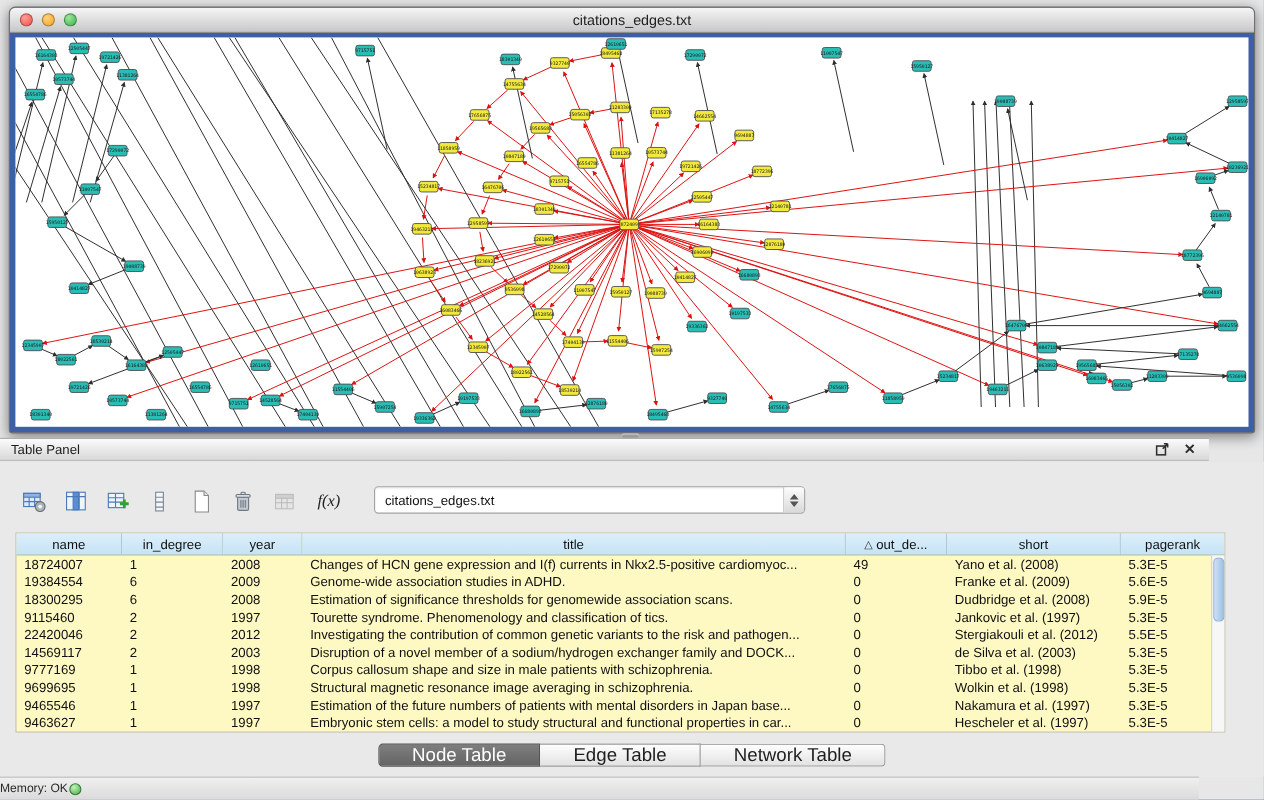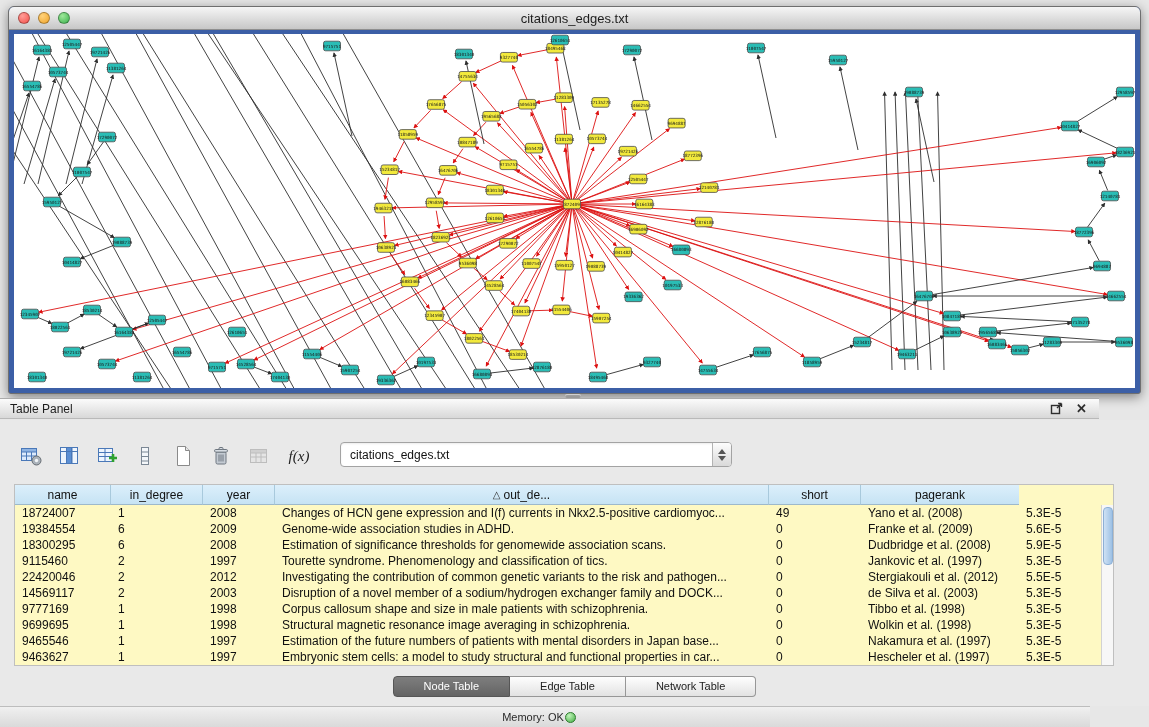--- a/index.html
+++ b/index.html
@@ -44,27 +44,27 @@
   .th{height:20px;display:flex;align-items:center;justify-content:center;gap:3px;font-size:12px;color:#111;background:linear-gradient(#dceffb,#c6e3f4);border-right:1px solid #a8c9dc;border-bottom:1px solid #9db9cb;box-sizing:border-box}
   .th:last-child{border-right:none}
   .sort-glyph{font-size:10px;color:#333}
   .td{height:16px;line-height:16px;font-size:12px;color:#101010;overflow:hidden;white-space:nowrap;padding:0 4px 0 7px;box-sizing:border-box}
   .td.c5{text-align:left}
   .vscroll{position:absolute;top:20px;right:0;bottom:0;width:12px;background:#f7f7f7;border-left:1px solid #d2d2d2;box-sizing:border-box}
   .vthumb{position:absolute;top:2px;left:1px;width:8px;height:56px;border-radius:4px;background:linear-gradient(90deg,#cfe1f4,#9dc1e5);border:1px solid #8cb0d6}
 
   
   .tabs{position:absolute;left:0;top:256px;width:100%;display:flex;justify-content:center}
-  .tab{height:19px;line-height:19px;padding:0 30px;font-size:11px;color:#1d1d1d;background:linear-gradient(#fefefe,#e2e2e2);border:1px solid #979797;border-left-width:0;cursor:default}
+  .tab{height:19px;line-height:19px;padding:0 30px;font-size:17px;color:#1d1d1d;background:linear-gradient(#fefefe,#e2e2e2);border:1px solid #979797;border-left-width:0;cursor:default}
   .tab:first-child{border-left-width:1px;border-radius:4px 0 0 4px}
   .tab:last-child{border-radius:0 4px 4px 0}
   .tab.selected{background:linear-gradient(#7e7e7e,#646464);color:#fff;border-color:#565656}
 
   
-  .status-bar{position:absolute;left:0;top:706px;width:1090px;height:21px;background:linear-gradient(#f0f0f0,#dadada);border-top:1px solid #bdbdbd;box-sizing:border-box;display:flex;align-items:center;justify-content:center;padding-right:12px;gap:1px}
+  .status-bar{position:absolute;left:0;top:706px;width:1090px;height:21px;background:linear-gradient(#f0f0f0,#dadada);border-top:1px solid #bdbdbd;box-sizing:border-box;display:flex;align-items:center;justify-content:flex-start;padding-right:12px;gap:1px}
   .memory-label{font-size:11px;color:#2a2a2a}
   .memory-dot{width:11px;height:11px;border-radius:50%;background:radial-gradient(circle at 35% 30%,#c2f4bb,#43ad43);border:1px solid #2d7a2d;box-sizing:border-box}
 </style>
 </head>
 <body>
 
 <div class="app-window">
   <div class="titlebar">
     <div class="lights">
       <span class="light close"></span>
@@ -788,20 +788,23 @@
         <div class="th">
           <span>name</span>
         </div>
         <div class="th">
           <span>in_degree</span>
         </div>
         <div class="th">
           <span>year</span>
         </div>
         <div class="th">
+          <span>title</span>
+        </div>
+        <div class="th">
           <span class="sort-glyph">△</span>
           <span>out_de...</span>
         </div>
         <div class="th">
           <span>short</span>
         </div>
         <div class="th">
           <span>pagerank</span>
         </div>
       </div>

